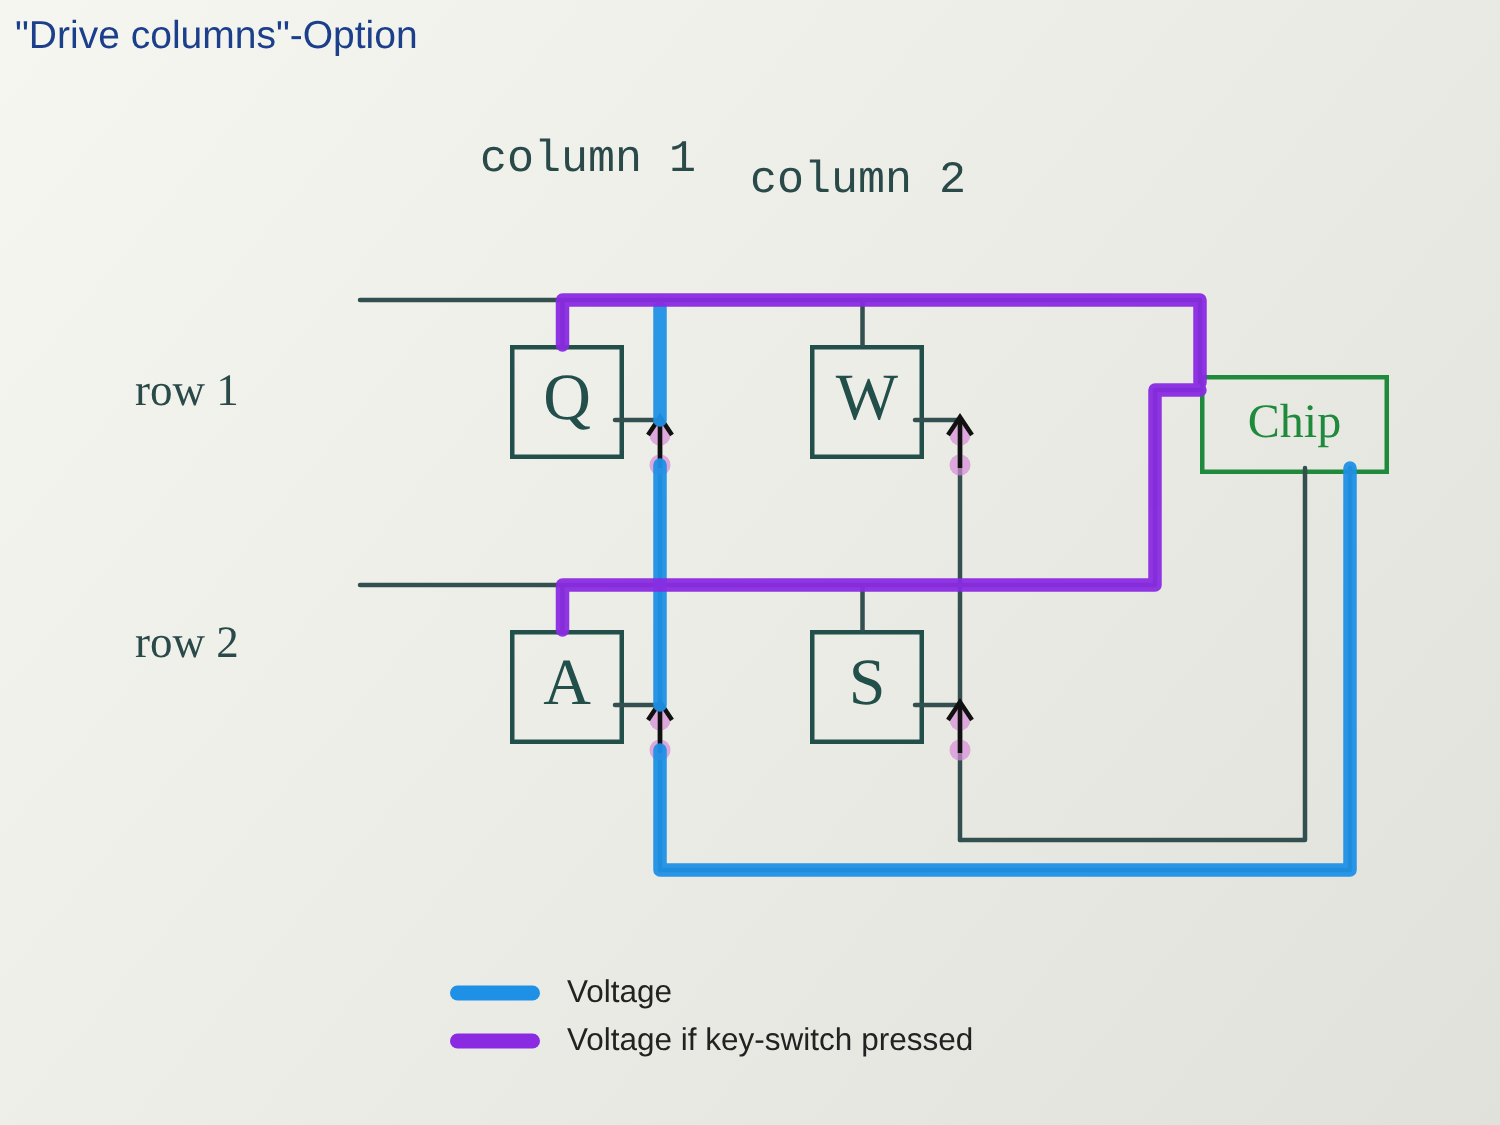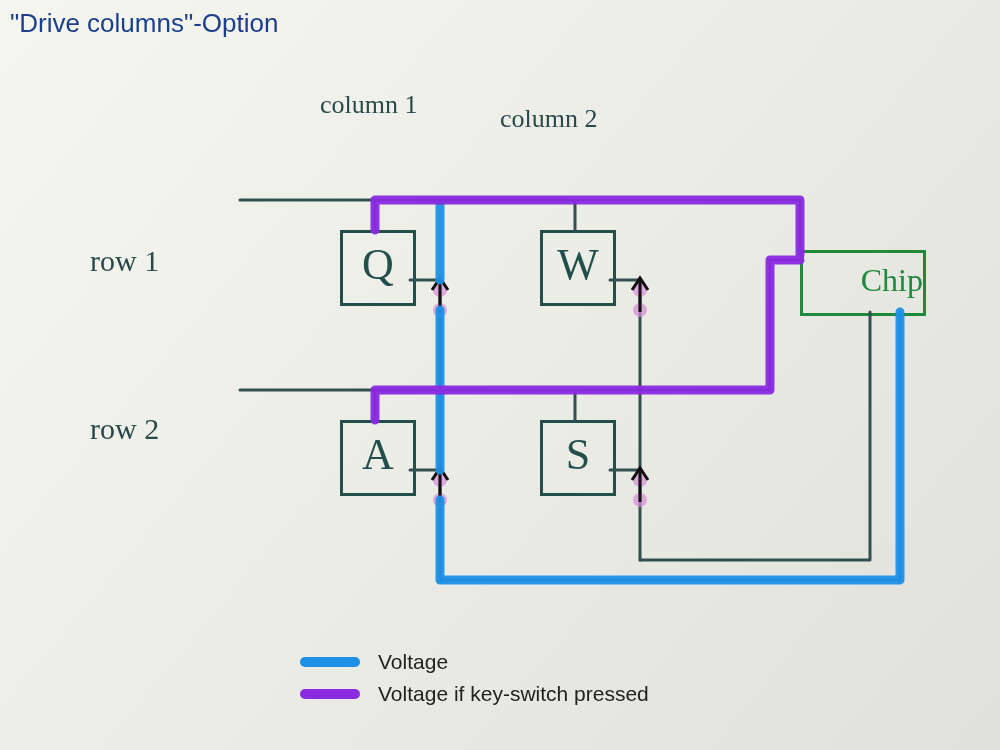--- a/index.html
+++ b/index.html
@@ -24,21 +24,22 @@
     color: #1b3f8b;
     font-size: 26px;
     font-weight: 400;
   }
   .hand {
     font-family: "Comic Sans MS", "Segoe Script", cursive;
   }
   .col-label {
     position: absolute;
     color: #2a4a4a;
-    font-size: 26px;
+    font-size: 30px;
+    font-family: Liberation Mono, monospace;
   }
   .row-label {
     position: absolute;
     color: #2a4a4a;
     font-size: 30px;
   }
   .keybox {
     position: absolute;
     width: 70px;
     height: 70px;
@@ -49,21 +50,21 @@
     line-height: 64px;
     background: rgba(255,255,255,0.05);
   }
   .chipbox {
     position: absolute;
     width: 120px;
     height: 60px;
     border: 3px solid #1f8a3b;
     color: #1f8a3b;
     font-size: 32px;
-    text-align: right;
+    text-align: center;
     line-height: 54px;
   }
   svg.wires {
     position: absolute;
     left: 0; top: 0;
     width: 1000px; height: 750px;
     pointer-events: none;
   }
   .legend {
     position: absolute;

